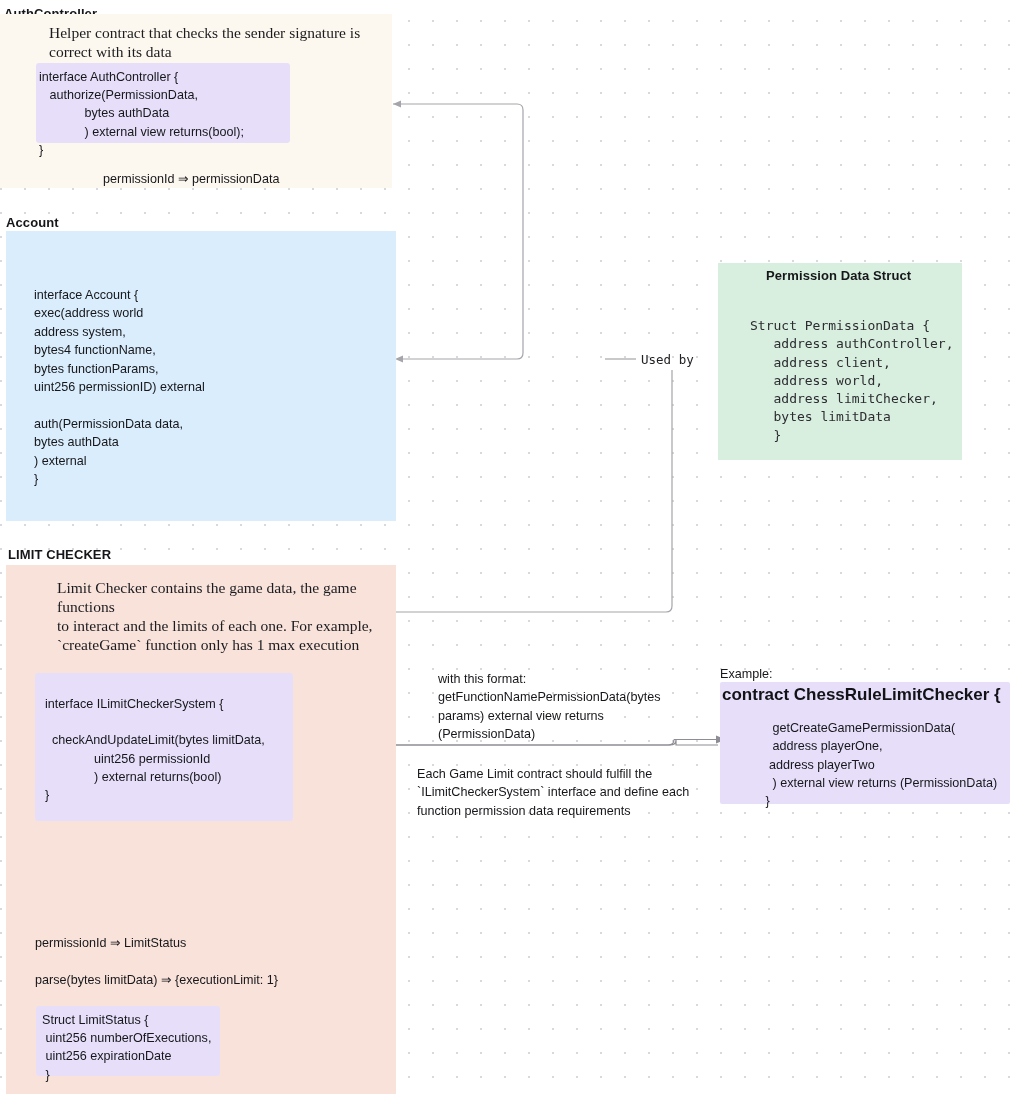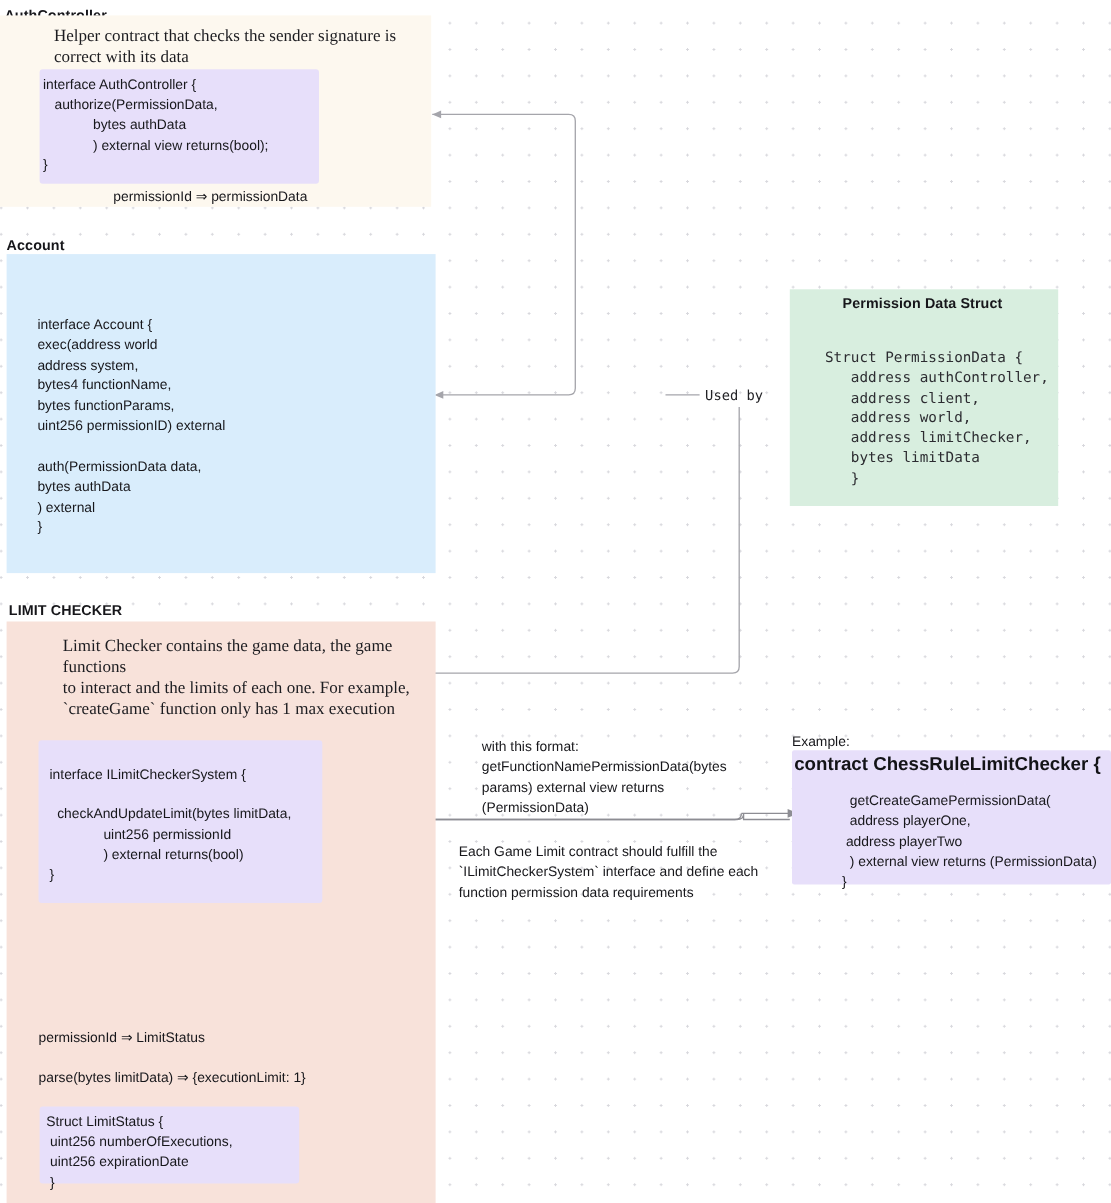--- a/index.html
+++ b/index.html
@@ -134,21 +134,21 @@
     <path d="M293 745 L670 745 Q676 745 676 740 L676 745 L718 745" fill="none" stroke="#8d8d93" stroke-width="1.2"></path>
     <path d="M293 745 L668 745 Q674 745 674 739.5 L674 739.5" fill="none" stroke="#8d8d93" stroke-width="1.2"></path>
     <path d="M674 739.5 L718 739.5" fill="none" stroke="#8d8d93" stroke-width="1.2"></path>
     <polygon points="726,739.5 716,735.5 716,743.5" fill="#8d8d93"></polygon>
   </svg>
 
   <div class="sec-label" style="left:4px; top:6px;">AuthController</div>
   <div class="frame" id="frame-auth"></div>
   <div class="prose" style="left:49px; top:23px; width:330px;">Helper contract that checks the sender signature is
 correct with its data</div>
-  <div class="card" style="left:36px; top:63px; width:254px; height:104px; padding:5px 0 0 3px;">interface AuthController {
+  <div class="card" style="left:36px; top:63px; width:254px; height:80px; padding:5px 0 0 3px;">interface AuthController {
    authorize(PermissionData,
              bytes authData
              ) external view returns(bool);
 }</div>
   <div class="note" style="left:55px; top:170px;padding-left:48px;">permissionId ⇒ permissionData</div>
 
   <div class="sec-label" style="left:6px; top:215px;">Account</div>
   <div class="frame" id="frame-account"></div>
   <div class="note" style="left:34px; top:286px;">interface Account {
   exec(address world
@@ -178,21 +178,21 @@
 to interact and the limits of each one. For example,
 `createGame` function only has 1 max execution</div>
   <div class="card" style="left:35px; top:673px; width:258px; height:148px; padding:22px 0 0 10px;">interface ILimitCheckerSystem {
 
   checkAndUpdateLimit(bytes limitData,
               uint256 permissionId
               ) external returns(bool)
 }</div>
   <div class="note" style="left:35px; top:934px;">permissionId ⇒ LimitStatus</div>
   <div class="note" style="left:35px; top:971px;">parse(bytes limitData) ⇒ {executionLimit: 1}</div>
-  <div class="card" style="left:36px; top:1006px; width:236px; height:70px; padding:5px 0 1px 6px;">Struct LimitStatus {
+  <div class="card" style="left:36px; top:1006px; width:184px; height:70px; padding:5px 0 1px 6px;">Struct LimitStatus {
  uint256 numberOfExecutions,
  uint256 expirationDate
  }</div>
 
   <div class="mono-label" style="left:641px; top:352px;">Used by</div>
   <div class="note" style="left:438px; top:670px; width:245px;">with this format:
 getFunctionNamePermissionData(bytes
 params) external view returns
 (PermissionData)</div>
   <div class="note" style="left:417px; top:765px; width:290px;">Each Game Limit contract should fulfill the

